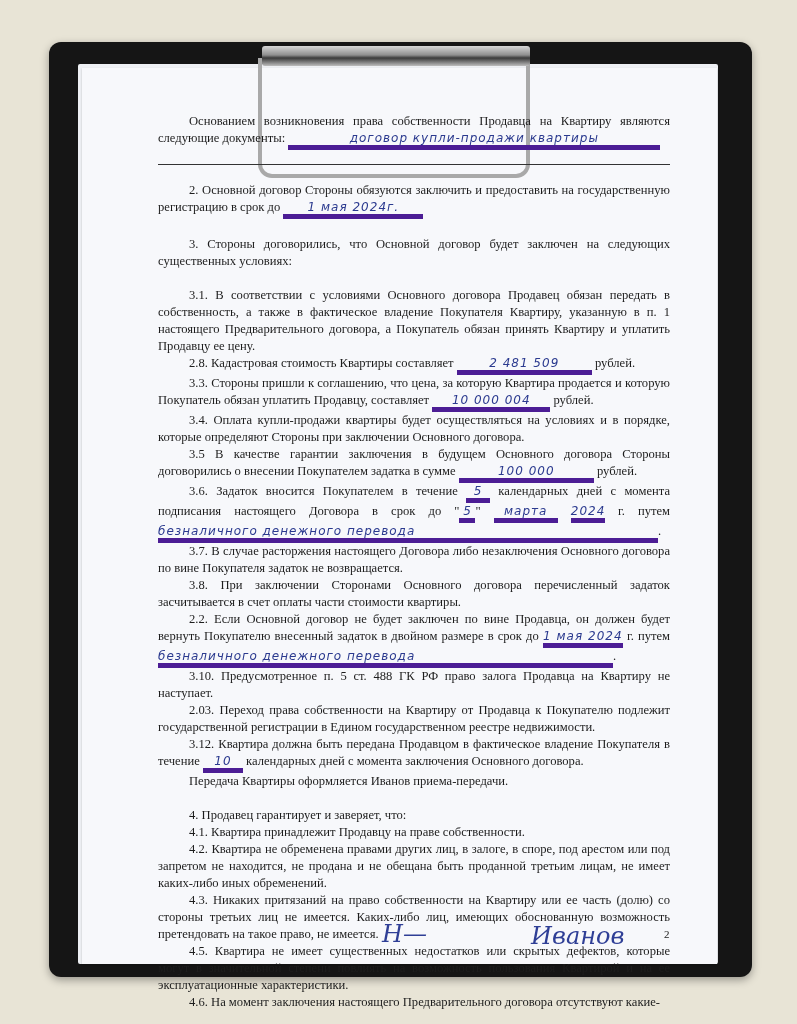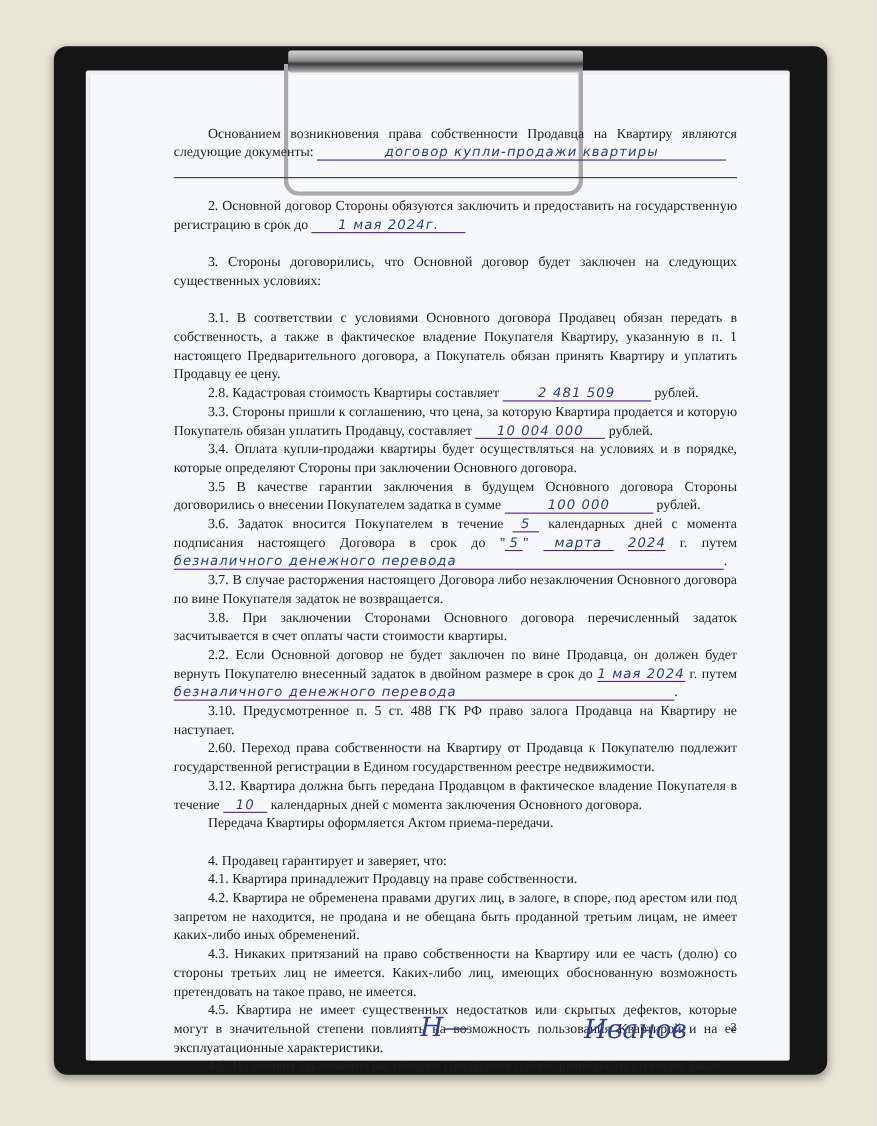--- a/index.html
+++ b/index.html
@@ -7,21 +7,21 @@
   .board{position:absolute;left:49px;top:42px;width:703px;height:935px;background:#151515;border-radius:12px;box-shadow:0 3px 8px rgba(0,0,0,.35);}
   .stack{position:absolute;left:78px;top:64px;width:640px;height:900px;background:#eef0f4;border-radius:2px;}
   .page{position:absolute;left:82px;top:68px;width:635px;height:896px;background:#f7f8fb;box-shadow:0 1px 2px rgba(0,0,0,.2);}
   .clip{position:absolute;left:262px;top:46px;width:268px;height:20px;background:linear-gradient(#d7d7d7,#8f8f8f 45%,#3a3a3a 60%,#bdbdbd);border-radius:3px;}
   .clip-wire{position:absolute;left:258px;top:58px;width:272px;height:120px;border:4px solid #a9a9a9;border-top:none;border-radius:0 0 14px 14px;box-sizing:border-box;}
   .content{position:absolute;left:158px;top:113px;width:512px;font-size:12.6px;line-height:17px;color:#1d1d1d;}
   .p{margin:0;text-align:justify;}
   .ind{text-indent:31px;}
   .gap{height:17px;}
   .hw{font-family:"DejaVu Sans",sans-serif;font-style:italic;font-size:12px;color:#2b3a8f;letter-spacing:1px;}
-  .line{display:inline-block;border-bottom:1px solid #4c1d95;text-align:center;text-indent:0;line-height:14px;}
+  .line{display:inline-block;border-bottom:5px solid #4c1d95;text-align:center;text-indent:0;line-height:14px;}
   .fullline{display:block;border-bottom:1px solid #333;height:14px;}
   .sig{position:absolute;font-family:"DejaVu Serif",serif;font-style:italic;color:#2f3f96;font-size:24px;}
   .pnum{position:absolute;left:664px;top:928px;font-size:11px;color:#222;}
 </style>
 </head>
 <body>
 
 <div class="board"></div>
 <div class="stack"></div>
 <div class="page"></div>
@@ -47,21 +47,21 @@
   <p class="p ind">3.1. В соответствии с условиями Основного договора Продавец обязан передать в собственность, а также в фактическое владение Покупателя Квартиру, указанную в п. 1 настоящего Предварительного договора, а Покупатель обязан принять Квартиру и уплатить Продавцу ее цену.</p>
 
   <p class="p ind">
     <span>2.8. Кадастровая стоимость Квартиры составляет</span>
     <span class="line hw" style="width:135px">2 481 509</span>
     <span>рублей.</span>
   </p>
 
   <p class="p ind">
     <span>3.3. Стороны пришли к соглашению, что цена, за которую Квартира продается и которую Покупатель обязан уплатить Продавцу, составляет</span>
-    <span class="line hw" style="width:118px">10 004 000</span>
+    <span class="line hw" style="width:118px">10 000 004</span>
     <span>рублей.</span>
   </p>
 
   <p class="p ind">3.4. Оплата купли-продажи квартиры будет осуществляться на условиях и в порядке, которые определяют Стороны при заключении Основного договора.</p>
 
   <p class="p ind">
     <span>3.5 В качестве гарантии заключения в будущем Основного договора Стороны договорились о внесении Покупателем задатка в сумме</span>
     <span class="line hw" style="width:135px">100 000</span>
     <span>рублей.</span>
   </p>
@@ -82,28 +82,28 @@
 
   <p class="p ind">
     <span>2.2. Если Основной договор не будет заключен по вине Продавца, он должен будет вернуть Покупателю внесенный задаток в двойном размере в срок до</span>
     <span class="line hw" style="width:80px">1 мая 2024</span>
     <span>г.</span>
     <span>путем</span>
     <span class="line hw" style="width:455px;text-align:left">безналичного денежного перевода</span>.
   </p>
 
   <p class="p ind">3.10. Предусмотренное п. 5 ст. 488 ГК РФ право залога Продавца на Квартиру не наступает.</p>
-  <p class="p ind">2.60. Переход права собственности на Квартиру от Продавца к Покупателю подлежит государственной регистрации в Едином государственном реестре недвижимости.</p>
+  <p class="p ind">2.03. Переход права собственности на Квартиру от Продавца к Покупателю подлежит государственной регистрации в Едином государственном реестре недвижимости.</p>
 
   <p class="p ind">
     <span>3.12. Квартира должна быть передана Продавцом в фактическое владение Покупателя в течение</span>
     <span class="line hw" style="width:40px">10</span>
     <span>календарных дней с момента заключения Основного договора.</span>
   </p>
-  <p class="p ind">Передача Квартиры оформляется Актом приема-передачи.</p>
+  <p class="p ind">Передача Квартиры оформляется Иванов приема-передачи.</p>
   <div class="gap"></div>
 
   <p class="p ind">4. Продавец гарантирует и заверяет, что:</p>
   <p class="p ind">4.1. Квартира принадлежит Продавцу на праве собственности.</p>
   <p class="p ind">4.2. Квартира не обременена правами других лиц, в залоге, в споре, под арестом или под запретом не находится, не продана и не обещана быть проданной третьим лицам, не имеет каких-либо иных обременений.</p>
   <p class="p ind">4.3. Никаких притязаний на право собственности на Квартиру или ее часть (долю) со стороны третьих лиц не имеется. Каких-либо лиц, имеющих обоснованную возможность претендовать на такое право, не имеется.</p>
   <p class="p ind">4.5. Квартира не имеет существенных недостатков или скрытых дефектов, которые могут в значительной степени повлиять на возможность пользования Квартирой и на ее эксплуатационные характеристики.</p>
   <p class="p ind">4.6. На момент заключения настоящего Предварительного договора отсутствуют какие-</p>
 </div>
 

